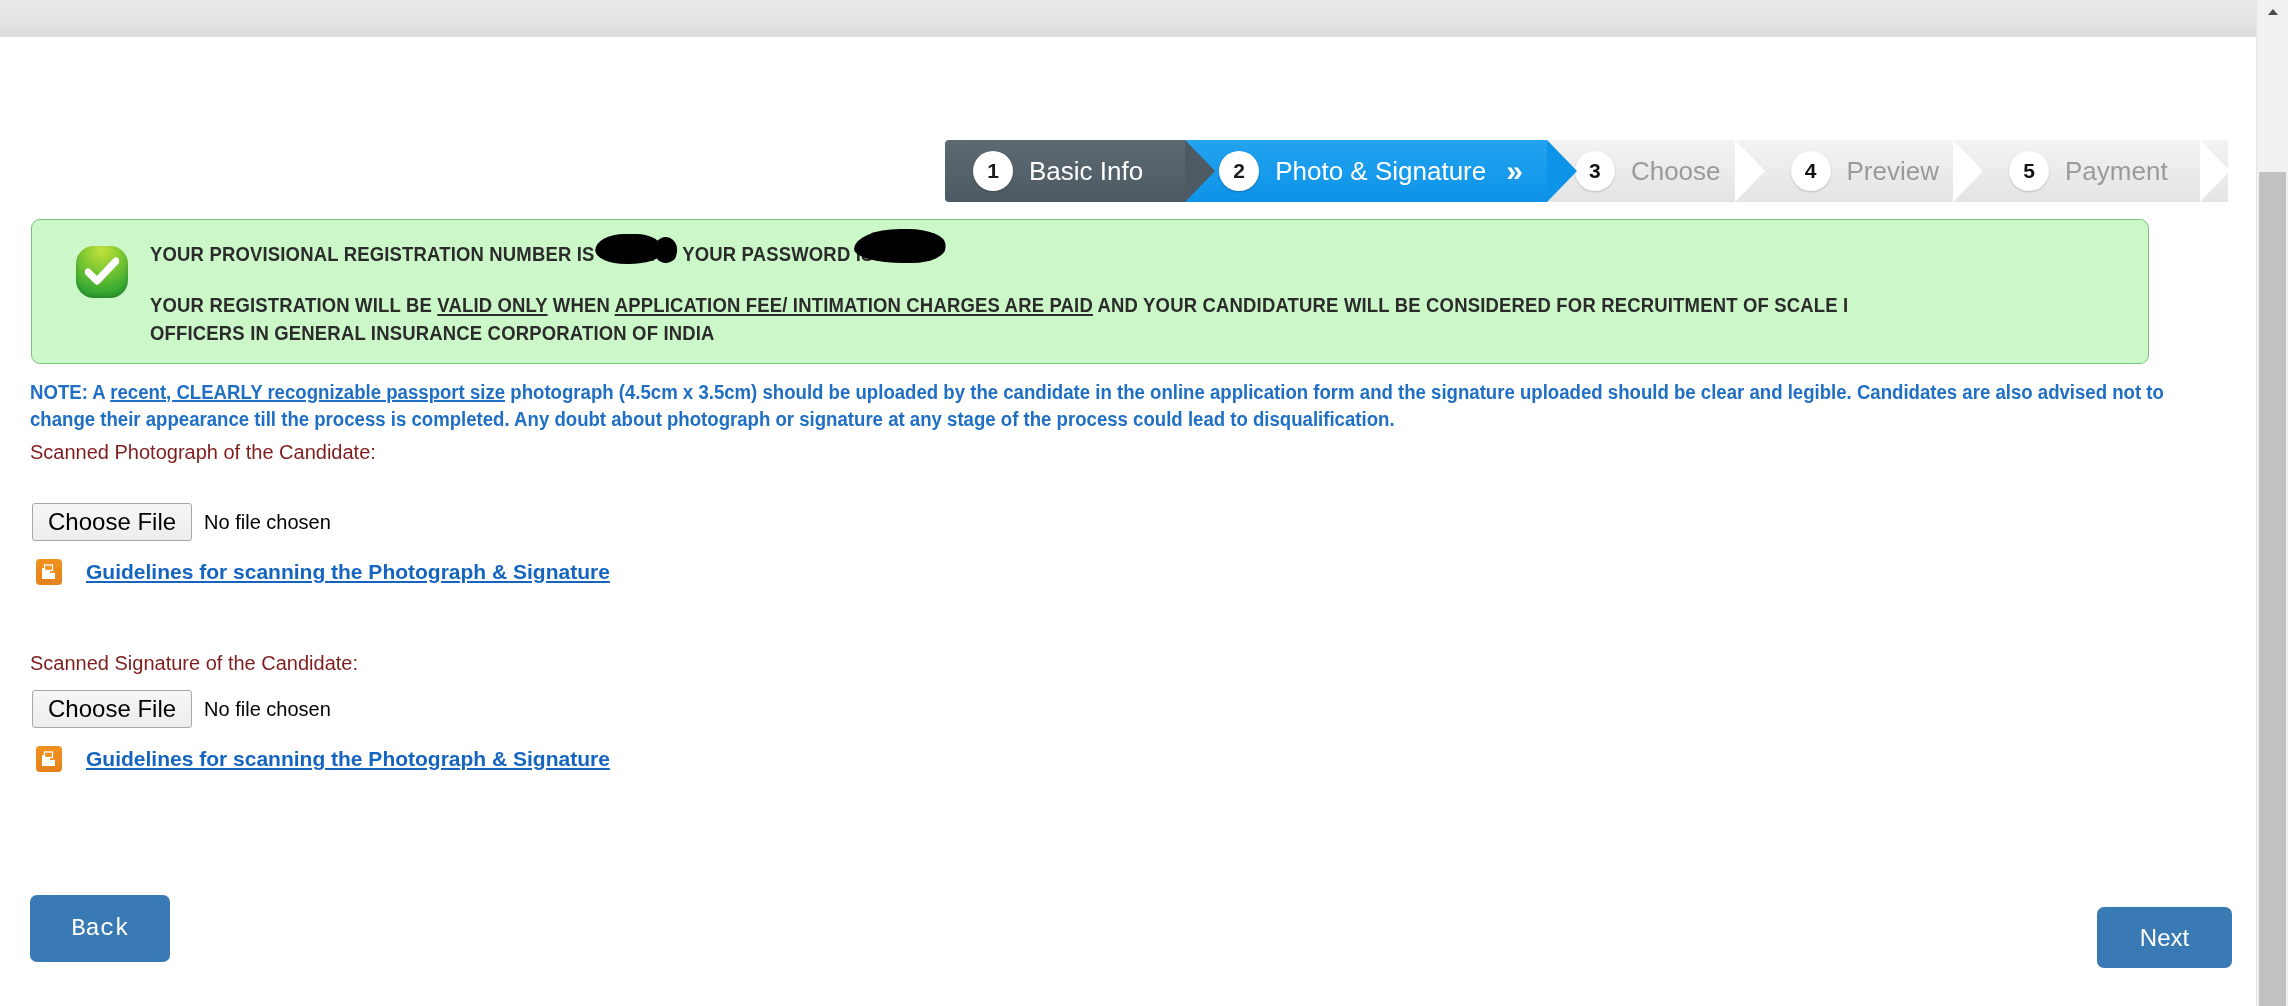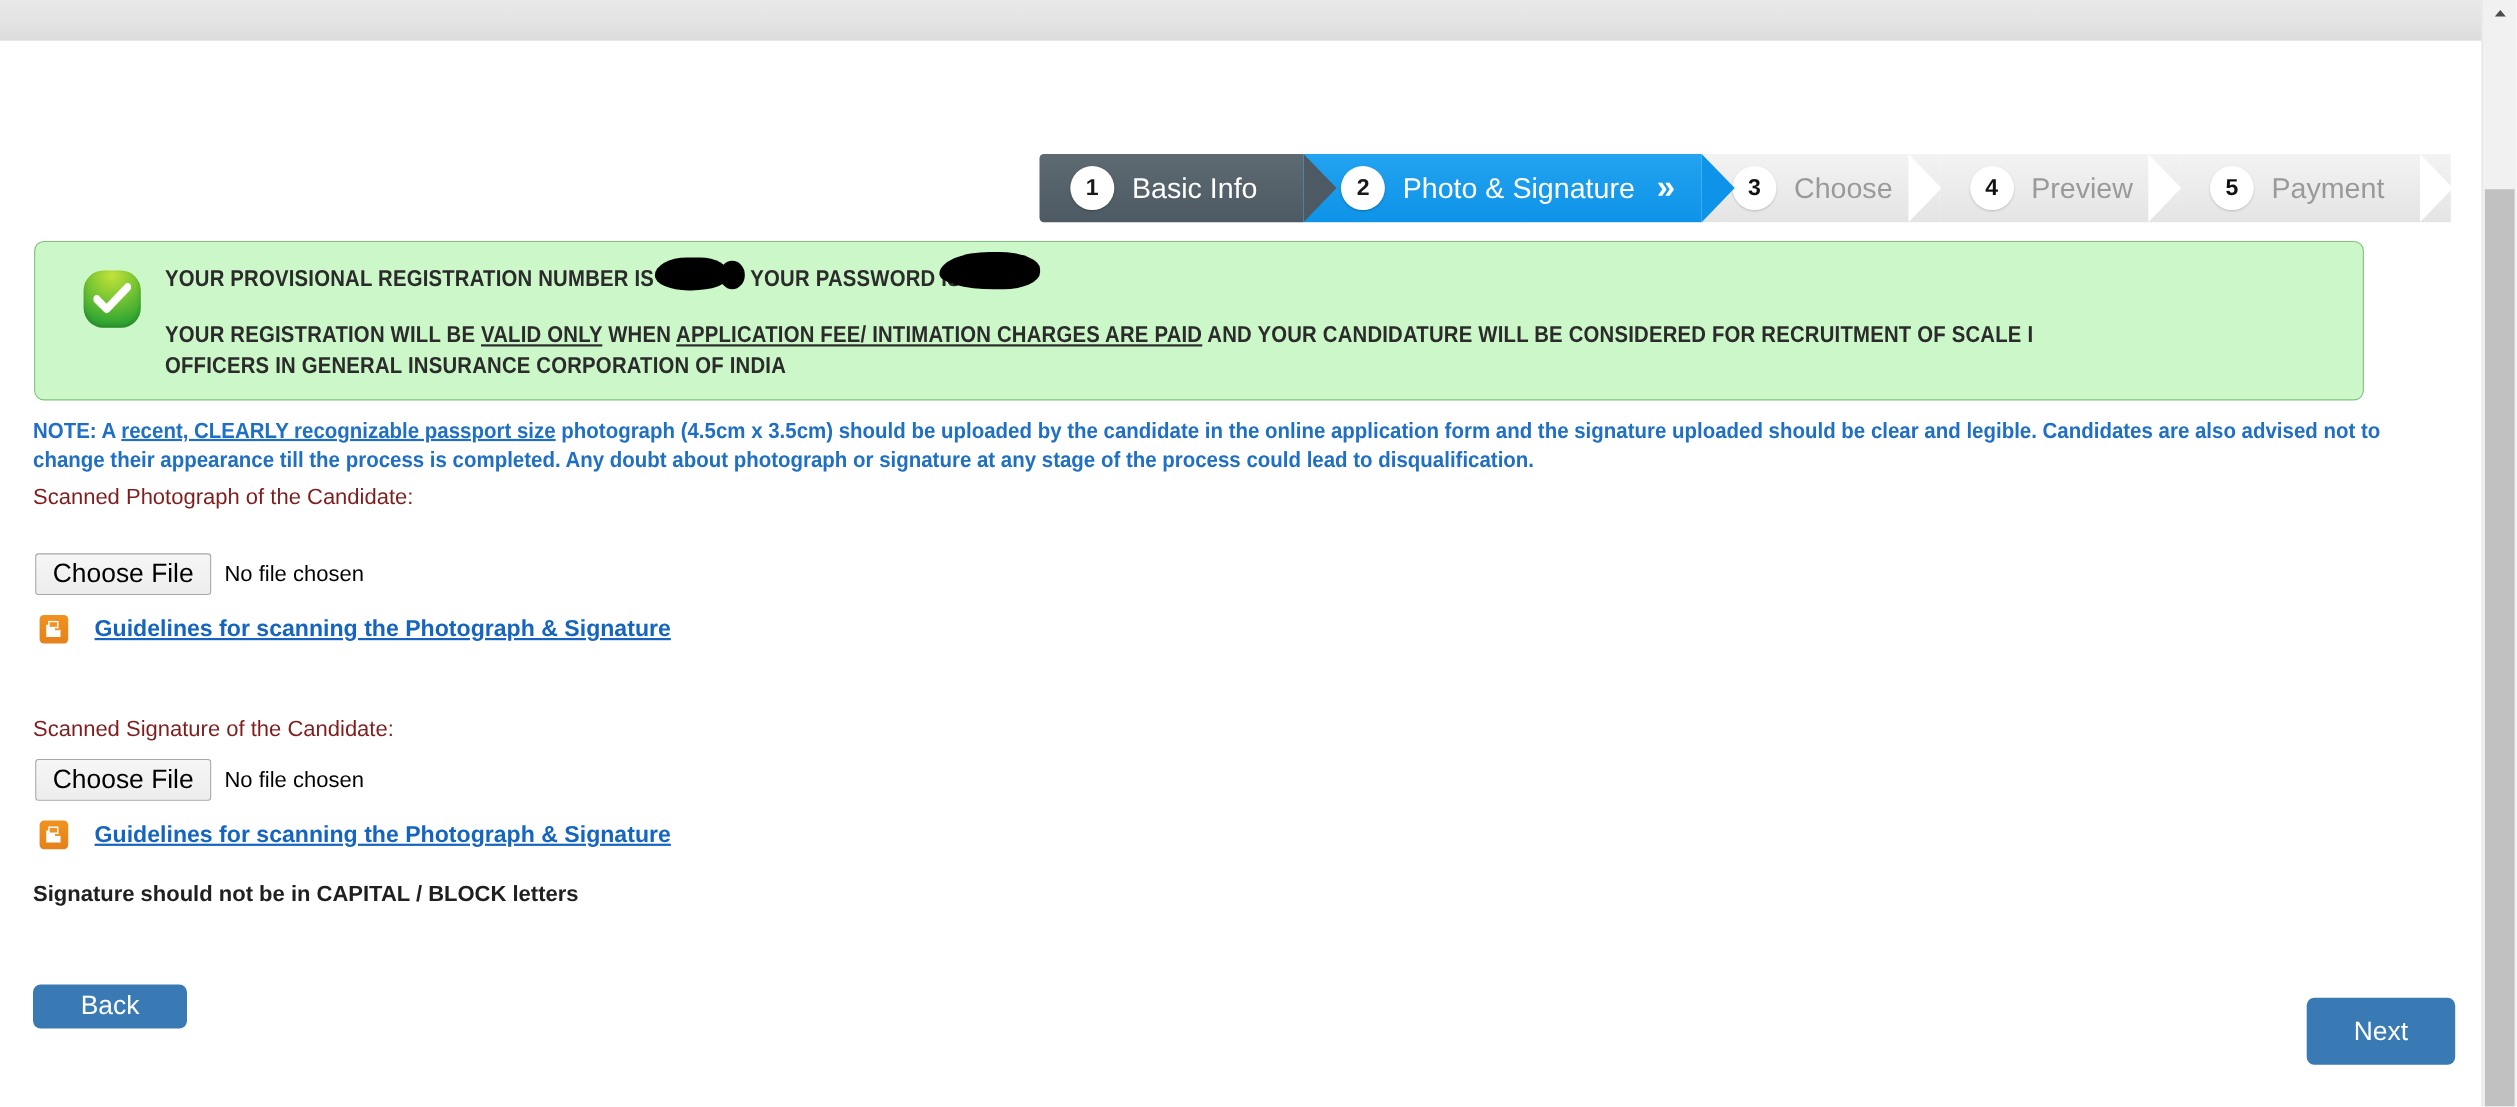--- a/index.html
+++ b/index.html
@@ -313,21 +313,21 @@
     color: #ffffff;
     border: none;
     border-radius: 7px;
     font-family: "Liberation Sans", sans-serif;
     font-size: 24px;
     cursor: pointer;
     display: flex;
     align-items: center;
     justify-content: center;
   }
-  .btn-back { left: 30px; top: 858px; width: 140px; height: 40px; }
+  .btn-back { left: 30px; top: 858px; width: 140px; height: 67px; font-family: Liberation Mono, monospace; }
   .btn-next { left: 2097px; top: 870px; width: 135px; height: 61px; }
 </style>
 </head>
 <body>
 
 <div class="top-strip"></div>
 
 <div class="scrollbar">
   <div class="sb-arrow-up"></div>
   <div class="sb-thumb"></div>
@@ -418,18 +418,17 @@
     <span class="pdf-icon">
       <svg width="16" height="16" viewBox="0 0 16 16" aria-hidden="true">
         <path d="M1 4 H9 L14 9 V15 H1 Z" fill="#ffffff"></path>
         <path d="M9 4 L14 9 H9 Z" fill="#f0921f"></path>
         <rect x="3.5" y="1" width="8" height="5.5" fill="#f0921f" stroke="#ffffff" stroke-width="1.3"></rect>
       </svg>
     </span>
     <span class="guideline-link">Guidelines for scanning the Photograph &amp; Signature</span>
   </div>
 
-  <div class="hint" style="left:30px; top:765px;">Signature should not be in CAPITAL / BLOCK letters</div>
 
   <button class="nav-btn btn-back">Back</button>
   <button class="nav-btn btn-next">Next</button>
 
 </div>
 
 </body></html>

